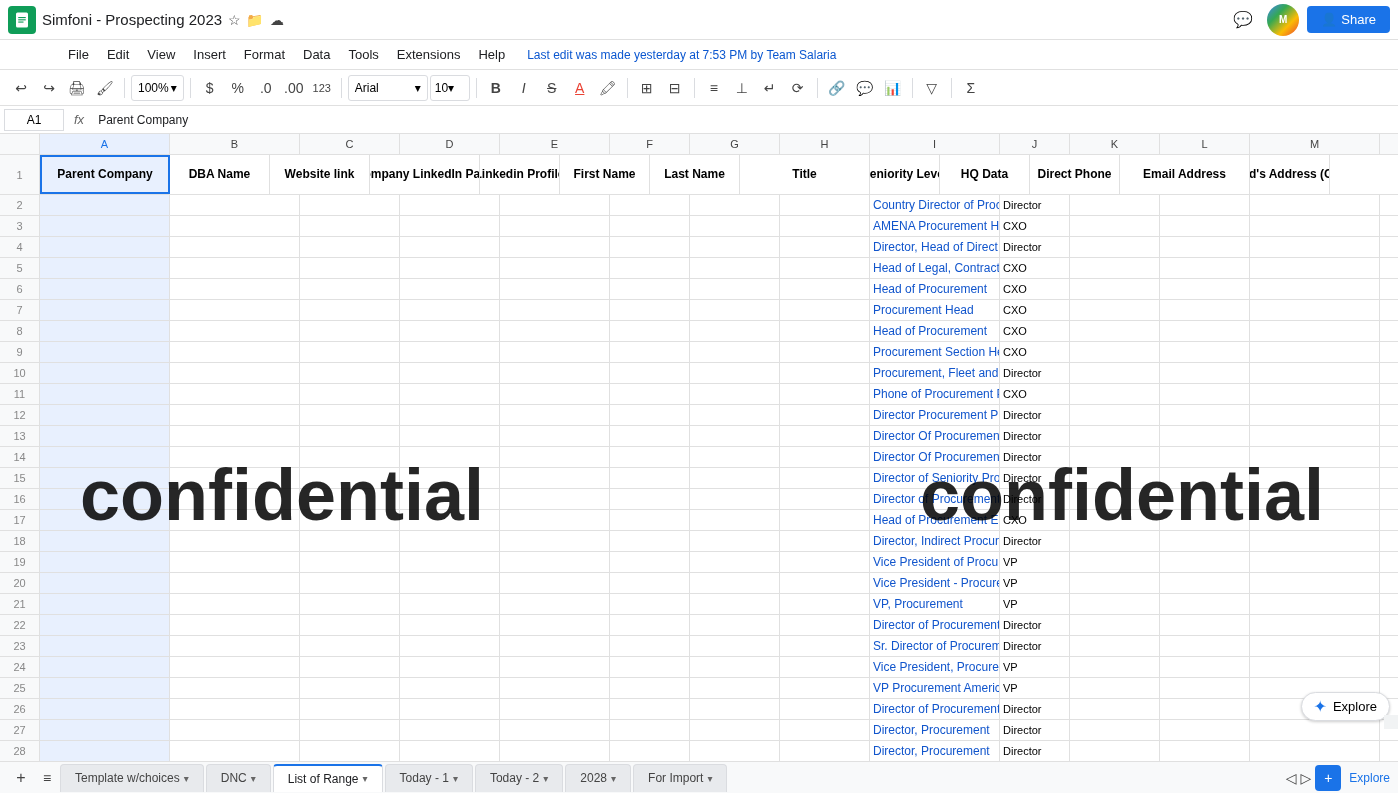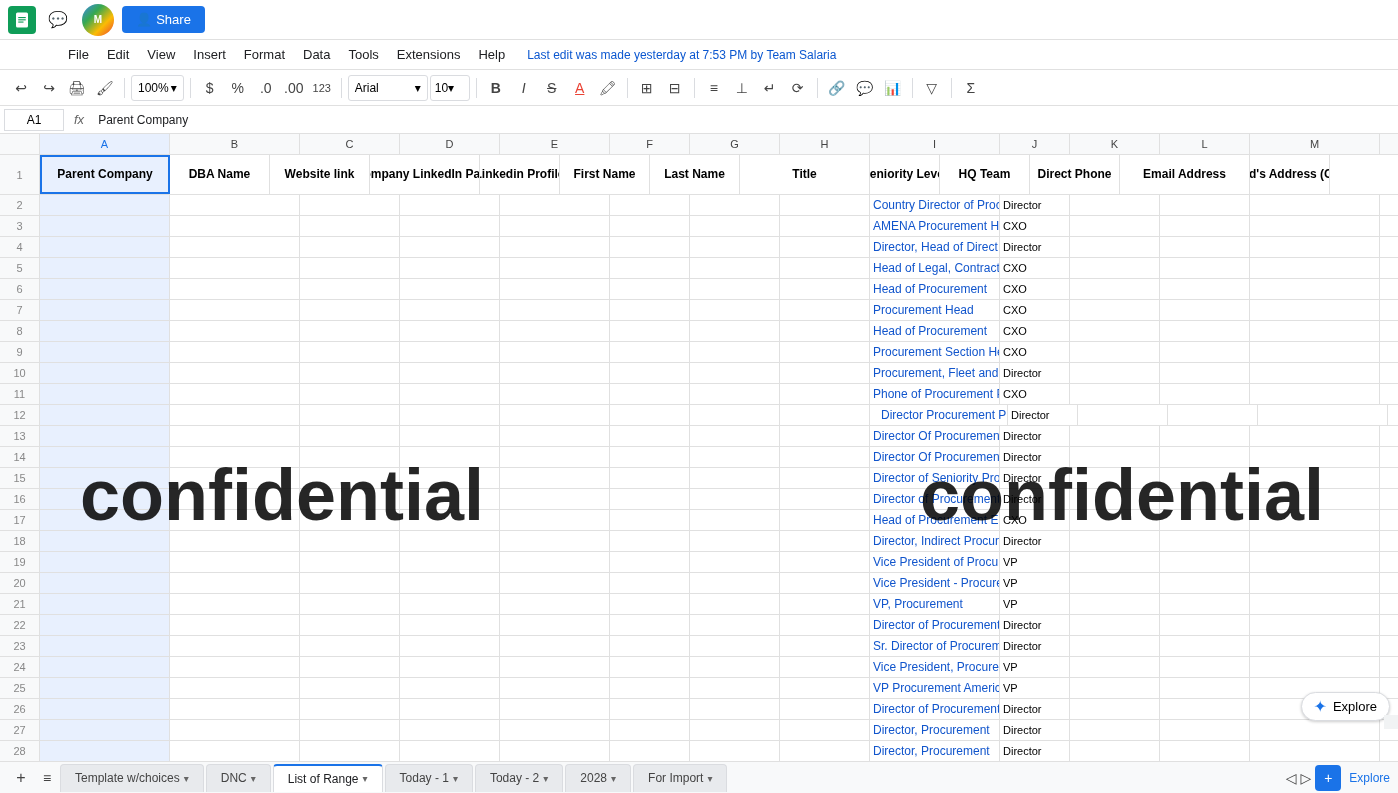--- a/index.html
+++ b/index.html
@@ -260,20 +260,28 @@
 <body>
 
 <div id="top-bar">
   <div id="google-sheets-logo">
     <svg width="18" height="18" viewBox="0 0 24 24" fill="none">
       <rect x="4" y="2" width="16" height="20" rx="2" fill="white"></rect>
       <rect x="7" y="8" width="10" height="1.5" fill="#0f9d58"></rect>
       <rect x="7" y="11" width="10" height="1.5" fill="#0f9d58"></rect>
       <rect x="7" y="14" width="7" height="1.5" fill="#0f9d58"></rect>
     </svg>
+  </div>
+  <div class="title-area">
+    <div style="display:flex;align-items:center;gap:6px;">
+      <span class="doc-title">Simfoni - Prospecting 2023</span>
+      <span class="star-icon">☆</span>
+      <span class="folder-icon">📁</span>
+      <span class="cloud-icon">☁</span>
+    </div>
   </div>
   <div id="top-right">
     <span class="comment-btn">💬</span>
     <div class="meet-btn" style="background:linear-gradient(135deg,#4285f4,#34a853,#fbbc04,#ea4335);width:32px;height:32px;border-radius:50%;display:flex;align-items:center;justify-content:center;">
       <span style="color:white;font-size:10px;font-weight:bold;">M</span>
     </div>
     <button class="share-btn">
       <span>👤</span>
       <span>Share</span>
     </button>
@@ -379,21 +387,21 @@
         <div class="row-num">1</div>
         <div class="cell header-cell cell-a1 selected-col" style="width:130px;">Parent Company</div>
         <div class="cell header-cell" style="width:100px;">DBA Name</div>
         <div class="cell header-cell" style="width:100px;">Website link</div>
         <div class="cell header-cell" style="width:110px;">Company LinkedIn Page</div>
         <div class="cell header-cell" style="width:80px;">Linkedin Profile</div>
         <div class="cell header-cell" style="width:90px;">First Name</div>
         <div class="cell header-cell" style="width:90px;">Last Name</div>
         <div class="cell header-cell" style="width:130px;">Title</div>
         <div class="cell header-cell" style="width:70px;">Seniority Level</div>
-        <div class="cell header-cell" style="width:90px;">HQ Team</div>
+        <div class="cell header-cell" style="width:90px;">HQ Data</div>
         <div class="cell header-cell" style="width:90px;">Direct Phone</div>
         <div class="cell header-cell" style="width:130px;">Email Address</div>
         <div class="cell header-cell" style="width:80px;">Lead's Address (City)</div>
 
       </div>
     <div class="grid-row">
           <div class="row-num">2</div>
           <div class="cell selected-col" style="width: 130px;"></div>
           <div class="cell" style="width: 130px;"></div>
           <div class="cell" style="width: 100px;"></div>
@@ -565,21 +573,21 @@
         <div class="grid-row">
           <div class="row-num">12</div>
           <div class="cell selected-col" style="width: 130px;"></div>
           <div class="cell" style="width: 130px;"></div>
           <div class="cell" style="width: 100px;"></div>
           <div class="cell" style="width: 100px;"></div>
           <div class="cell" style="width: 110px;"></div>
           <div class="cell" style="width: 80px;"></div>
           <div class="cell" style="width: 90px;"></div>
           <div class="cell" style="width: 90px;"></div>
-          <div class="cell blue-text" style="width: 130px; margin-left: 8px;">Director Procurement P</div>
+          <div class="cell blue-text" style="width: 130px;">Director Procurement P</div>
           <div class="cell" style="width: 70px; font-size: 11px;">Director</div>
           <div class="cell" style="width: 90px;"></div>
           <div class="cell" style="width: 90px;"></div>
           <div class="cell" style="width: 130px;"></div>
           <div class="cell" style="width: 80px;"></div>
         </div>
         <div class="grid-row">
           <div class="row-num">13</div>
           <div class="cell selected-col" style="width: 130px;"></div>
           <div class="cell" style="width: 130px;"></div>

